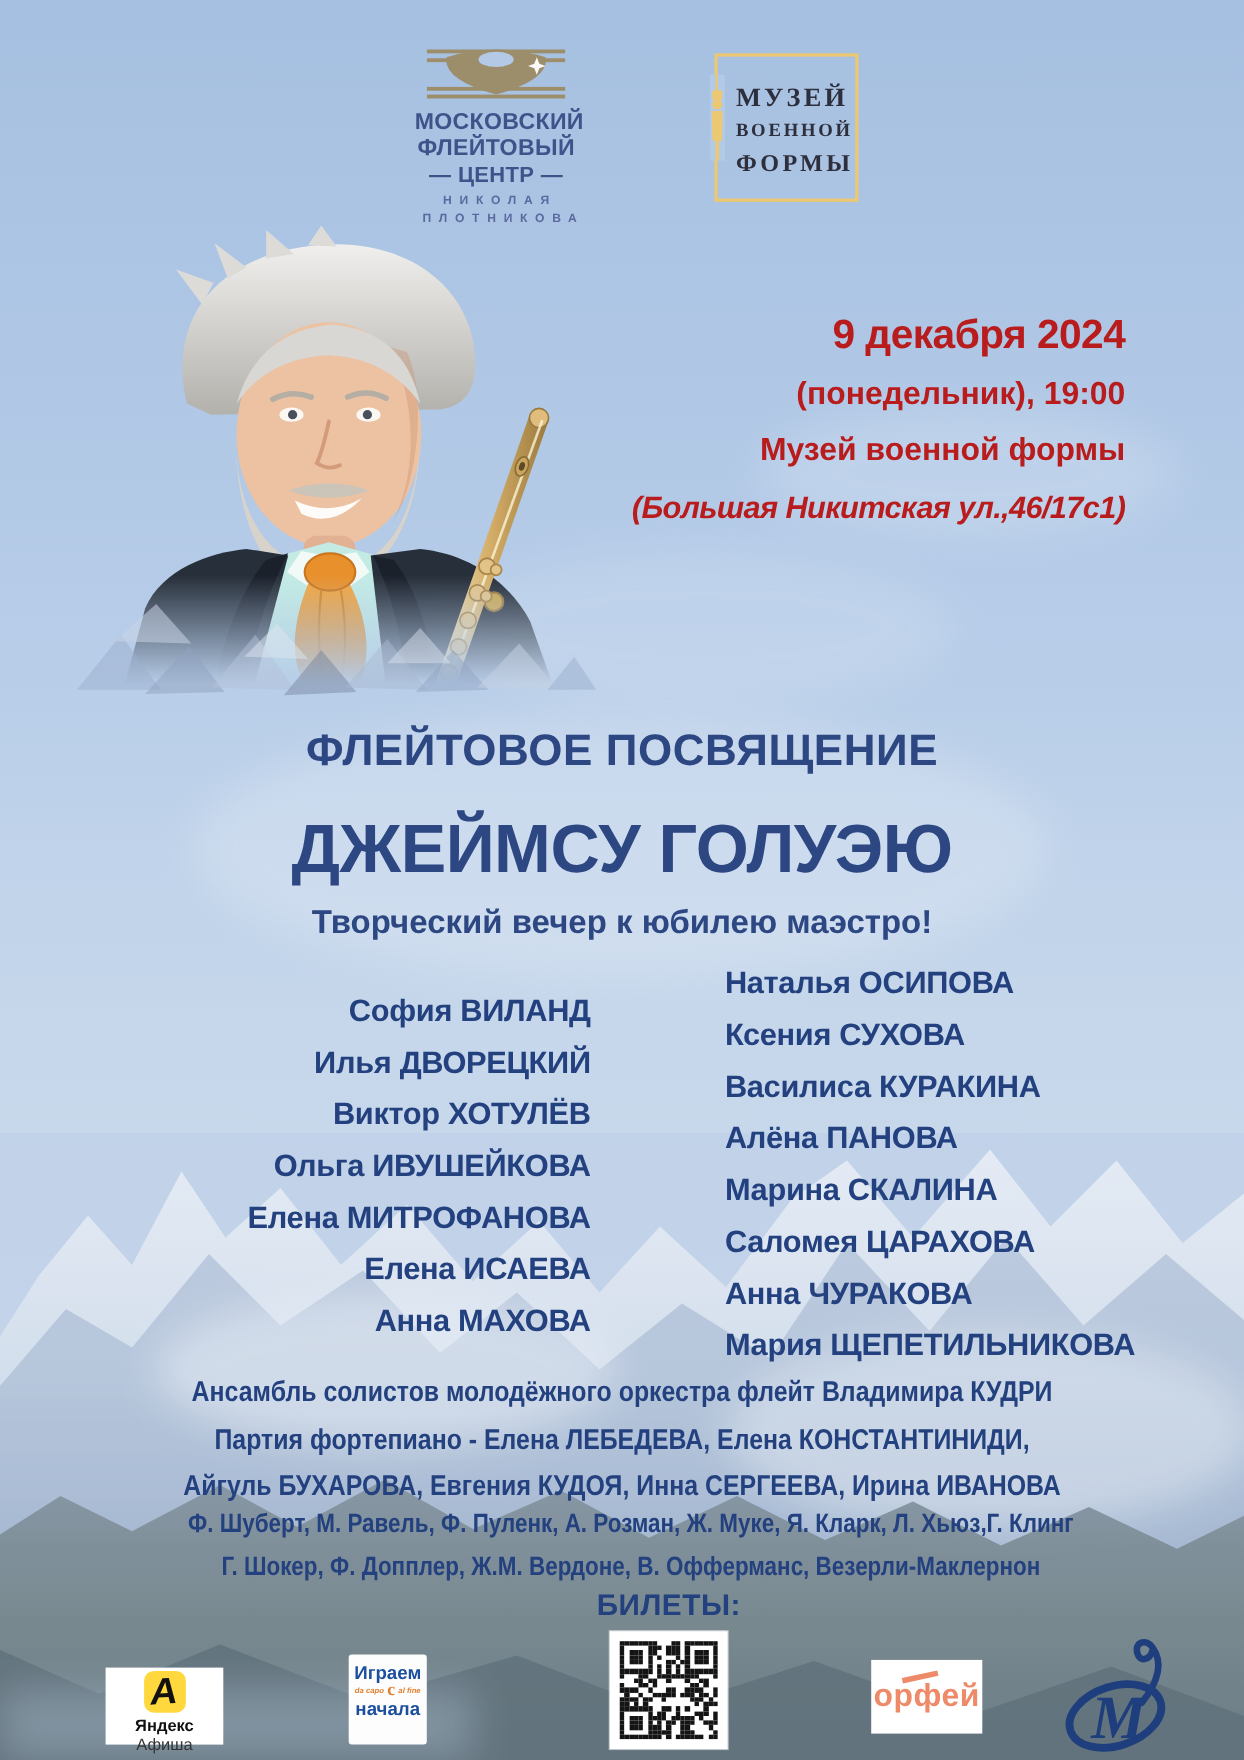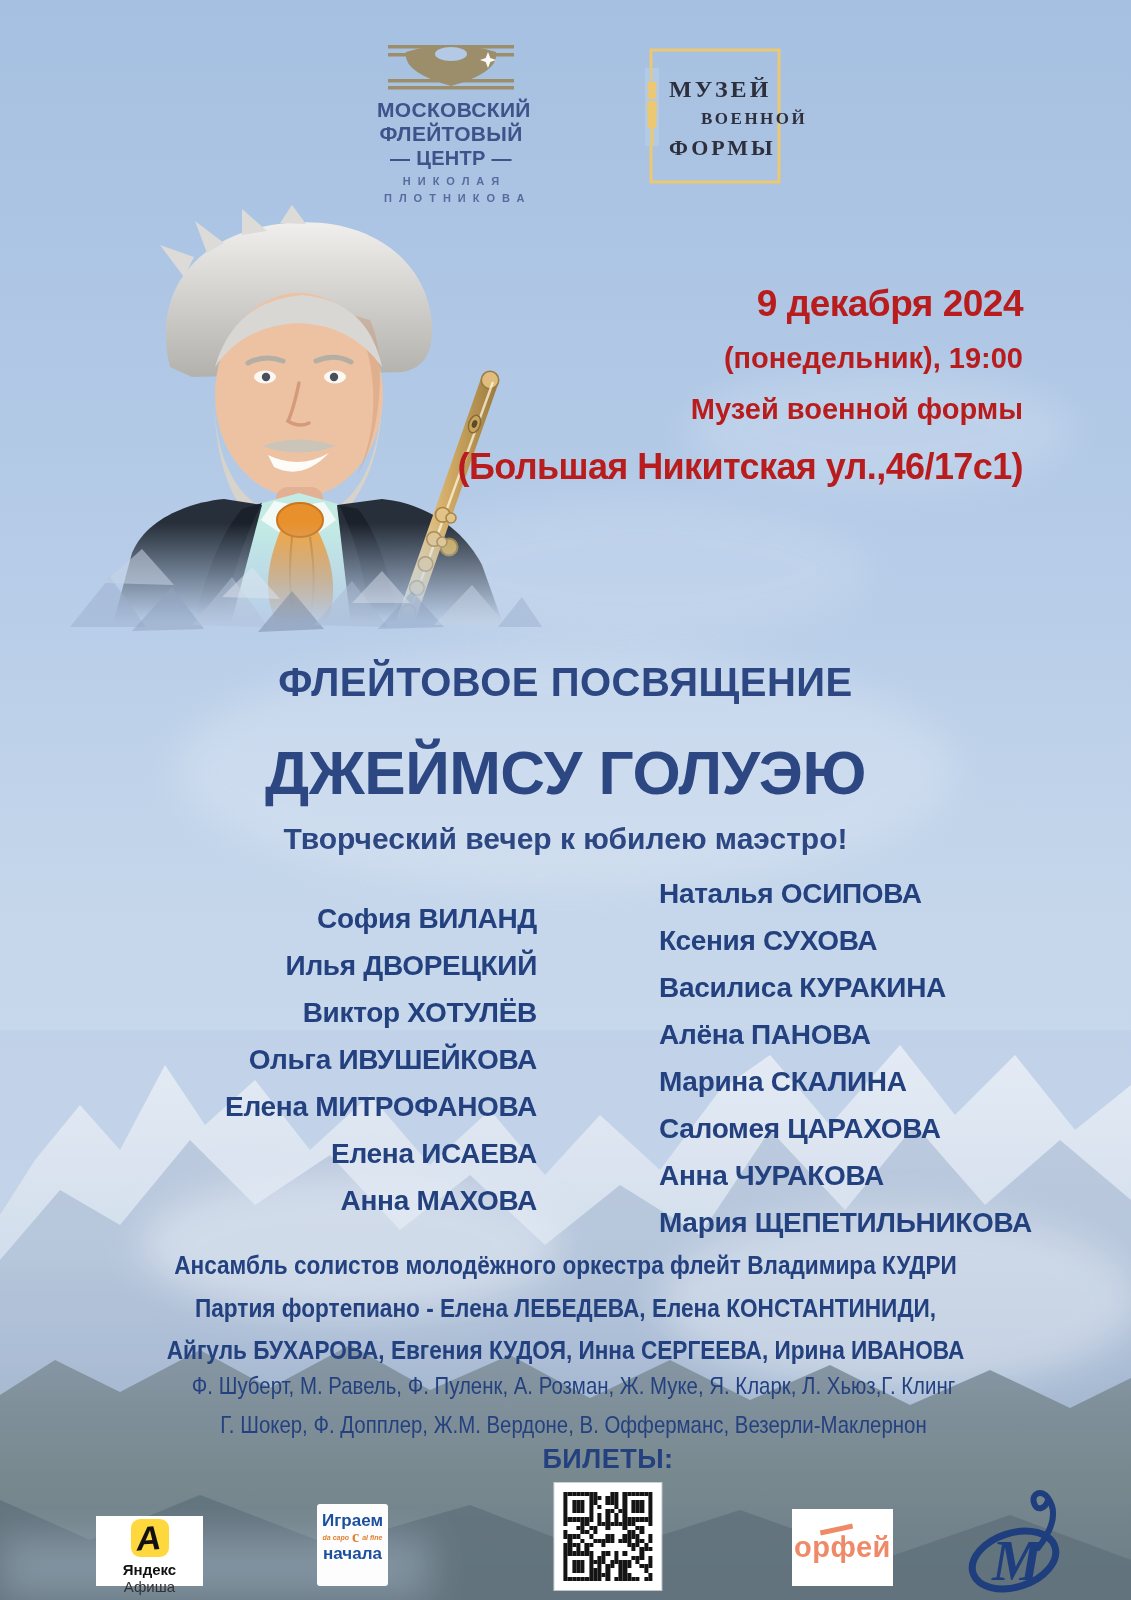--- a/index.html
+++ b/index.html
@@ -9,50 +9,50 @@
   .bg-svg { position:absolute; inset:0; width:100%; height:100%; }
 
   
   .logo-mfc { position:absolute; left:377px; top:42px; width:148px; text-align:center; }
   .mfc-line { font-weight:bold; color:#3e538a; font-size:21px; line-height:24px; letter-spacing:.3px; }
   .mfc-line3 { font-size:20px; }
   .mfc-small { font-size:11px; letter-spacing:7px; color:#5a6a9d; font-weight:bold; margin-top:5px; text-indent:7px; }
   .logo-museum { position:absolute; left:645px; top:46px; width:138px; height:140px; }
   .museum-text { position:absolute; left:24px; top:30px; font-family:"Liberation Serif",serif; color:#2e2f3d; }
   .museum-l1 { font-size:24px; letter-spacing:3px; font-weight:600; }
-  .museum-l2 { font-size:17px; letter-spacing:2.5px; font-weight:600; margin-top:6px;margin-left:32px; }
+  .museum-l2 { font-size:17px; letter-spacing:2.5px; font-weight:600; margin-top:6px; }
   .museum-l3 { font-size:22px; letter-spacing:3px; font-weight:600; margin-top:6px; }
 
   
   .portrait { position:absolute; left:52px; top:205px; width:495px; height:430px; }
 
   
   .date-block { position:absolute; top:283px; right:108px; text-align:right; color:#b91c1c; font-weight:bold; }
   .date-main { font-size:37px; letter-spacing:-.5px; }
   .date-sub { font-size:29px; margin-top:17px; }
   .date-venue { font-size:29px; margin-top:18px; }
-  .date-addr { font-size:36px; margin-top:20px; letter-spacing:-.6px; }
+  .date-addr { font-size:28px; margin-top:20px; letter-spacing:-.6px;font-style:italic; }
 
   
   .title-block { position:absolute; left:0; right:0; top:660px; text-align:center; color:#2c4782; font-weight:bold; }
   .t1 { font-size:40px; letter-spacing:.5px; }
   .t2 { font-size:62px; letter-spacing:-.5px; margin-top:32px; }
   .t3 { font-size:30px; margin-top:14px; }
 
   
   .perf { font-size:28px; line-height:47px; font-weight:bold; color:#24417f; letter-spacing:-.3px; }
   .perf-left  { position:absolute; top:895px; right:594px; text-align:right; }
   .perf-right { position:absolute; top:870px; left:659px; text-align:left; }
 
   
   .credits { position:absolute; left:0; right:0; top:1250px; text-align:center; color:#24417f; font-weight:bold; font-size:26px; }
   .credits div { transform:scaleX(.87); transform-origin:center; }
   .credits .c2 { margin-top:12px; }
   .credits .c3 { margin-top:11px; }
-  .composers { position:absolute; left:16px; right:0; top:1372px; text-align:center; color:#24417f; font-weight:normal; font-size:24px; }
+  .composers { position:absolute; left:16px; right:0; top:1372px; text-align:center; color:#24417f; font-weight:bold; font-size:24px; }
   .composers div { transform:scaleX(.85); transform-origin:center; }
   .composers .k2 { margin-top:11px; }
 
   
   .tickets { position:absolute; left:608px; top:1444px; transform:translateX(-50%); text-align:center; }
   .tickets-label { font-size:27px; font-weight:bold; color:#24417f; letter-spacing:.5px; }
   .qr-box { margin:8px auto 0; width:107px; height:107px; background:#fff; padding:9px; box-shadow:0 0 0 1px rgba(255,255,255,.6); }
   .qr-grid { width:89px; height:89px; display:grid; grid-template-columns:repeat(21,1fr); grid-template-rows:repeat(21,1fr); background:#fff; }
   .qr-grid .on { background:#141414; }
 
@@ -62,21 +62,21 @@
   .ya-badge span { font-size:34px; font-weight:bold; color:#111; transform:skewX(-10deg) rotate(-4deg); line-height:1; }
   .ya-text { font-size:15px; margin-top:4px; color:#111; }
   .ya-text b { font-weight:bold; } .ya-text i { font-style:normal; color:#333; }
 
   .logo-igraem { position:absolute; left:317px; top:1504px; width:71px; height:82px; background:#fdfdfd; border-radius:3px; text-align:center; padding-top:8px; }
   .ig-top,.ig-bottom { color:#1c4f9e; font-weight:bold; font-size:17px; line-height:17px; }
   .ig-mid { display:flex; justify-content:center; align-items:center; gap:3px; height:16px; }
   .ig-tiny { font-size:7px; font-style:italic; color:#e08030; font-weight:bold; }
   .ig-c { font-size:16px; color:#e08030; font-weight:bold; font-family:"Liberation Serif",serif; }
 
-  .logo-orfey { position:absolute; left:792px; top:1509px; width:101px; height:77px; background:#fff; display:flex; align-items:center; justify-content:center; }
+  .logo-orfey { position:absolute; left:792px; top:1509px; width:101px; height:67px; background:#fff; display:flex; align-items:center; justify-content:center; }
   .orfey-text { position:relative; color:#ef8a68; font-weight:bold; font-size:29px; letter-spacing:.5px; }
   .orfey-beam { position:absolute; left:26px; top:-4px; width:33px; height:5px; background:#ef8a68; transform:rotate(-12deg); }
 
   .logo-phil { position:absolute; left:962px; top:1486px; width:110px; height:110px; }
 </style>
 </head>
 <body>
 
 <div class="poster">
 

